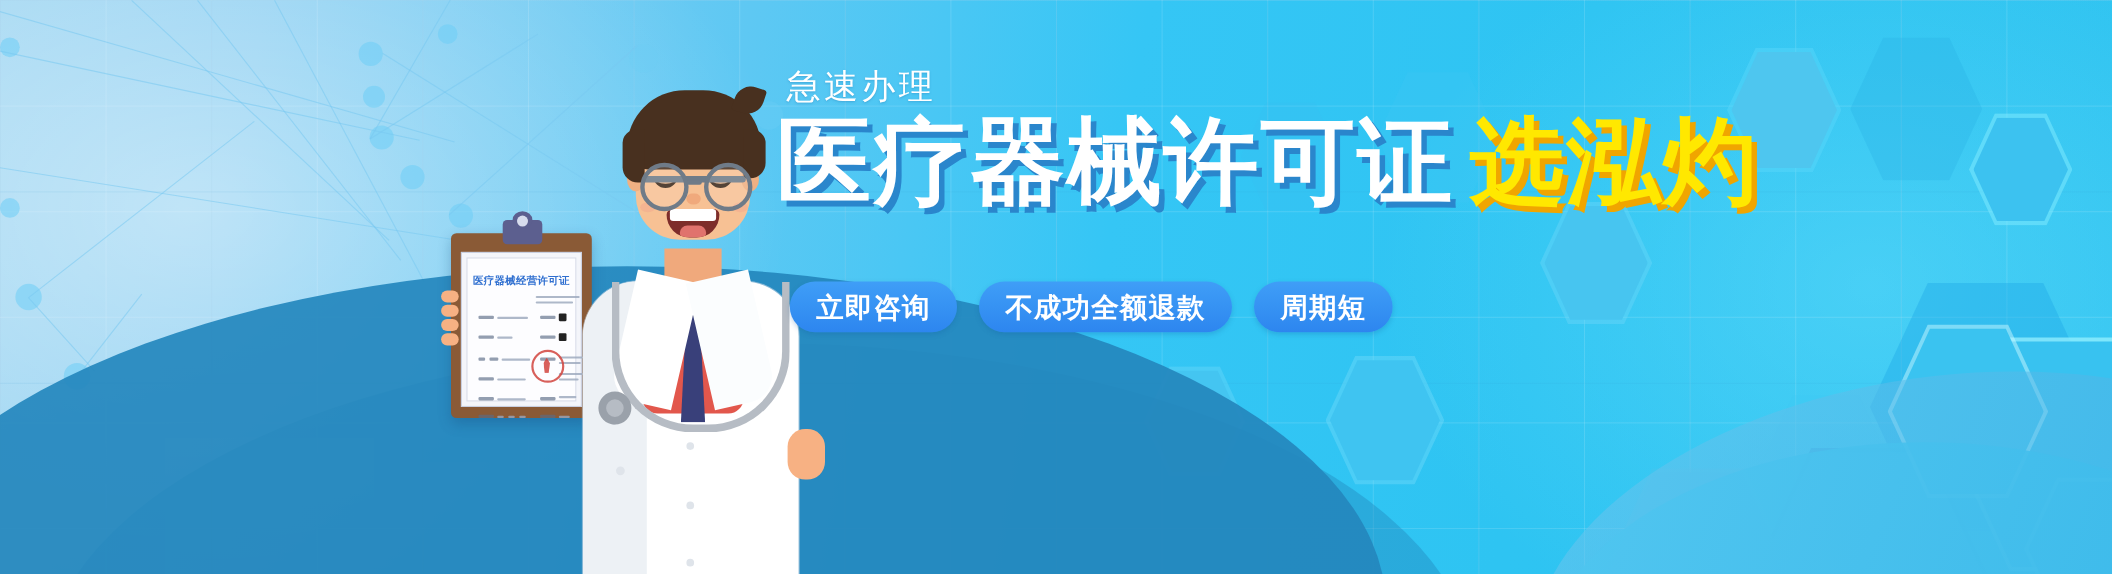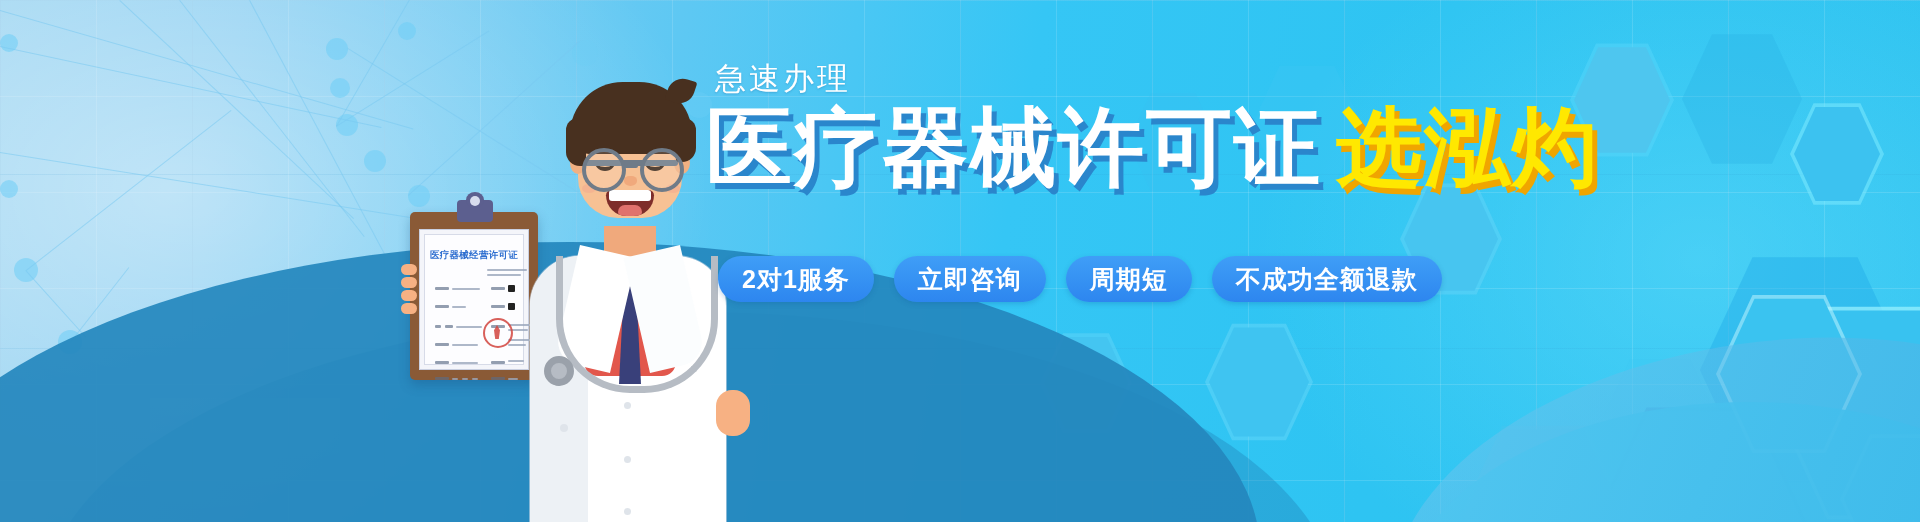--- a/index.html
+++ b/index.html
@@ -387,21 +387,20 @@
 
   <div class="content">
 
     <div class="eyebrow">急速办理</div>
 
     <div class="headline">
       <span class="w">医疗器械许可证</span><span class="y">选泓灼</span>
     </div>
 
     <div class="tags">
-      <div class="tag">2对1服务</div>
       <div class="tag">立即咨询</div>
+      <div class="tag">不成功全额退款</div>
       <div class="tag">周期短</div>
-      <div class="tag">不成功全额退款</div>
     </div>
 
 
   </div>
 </div>
 
 </body></html>

